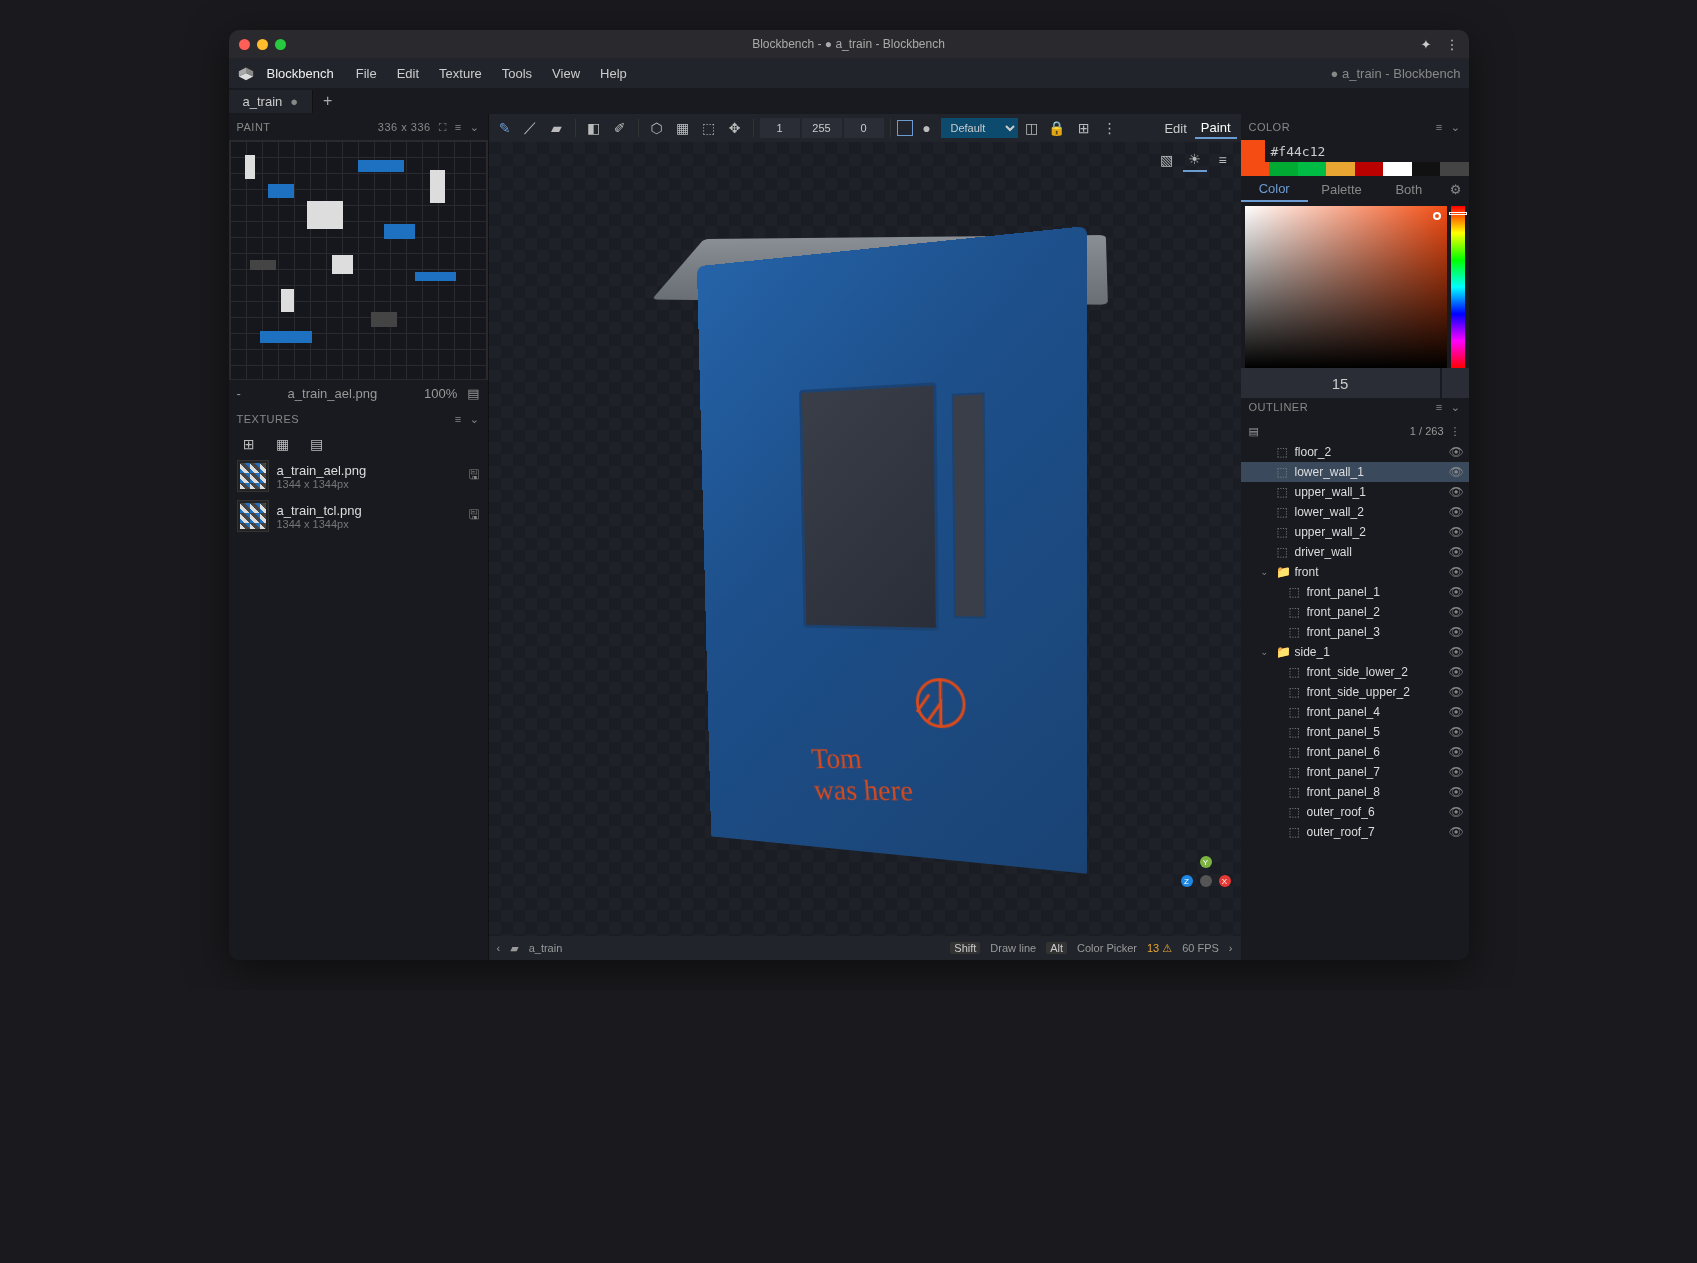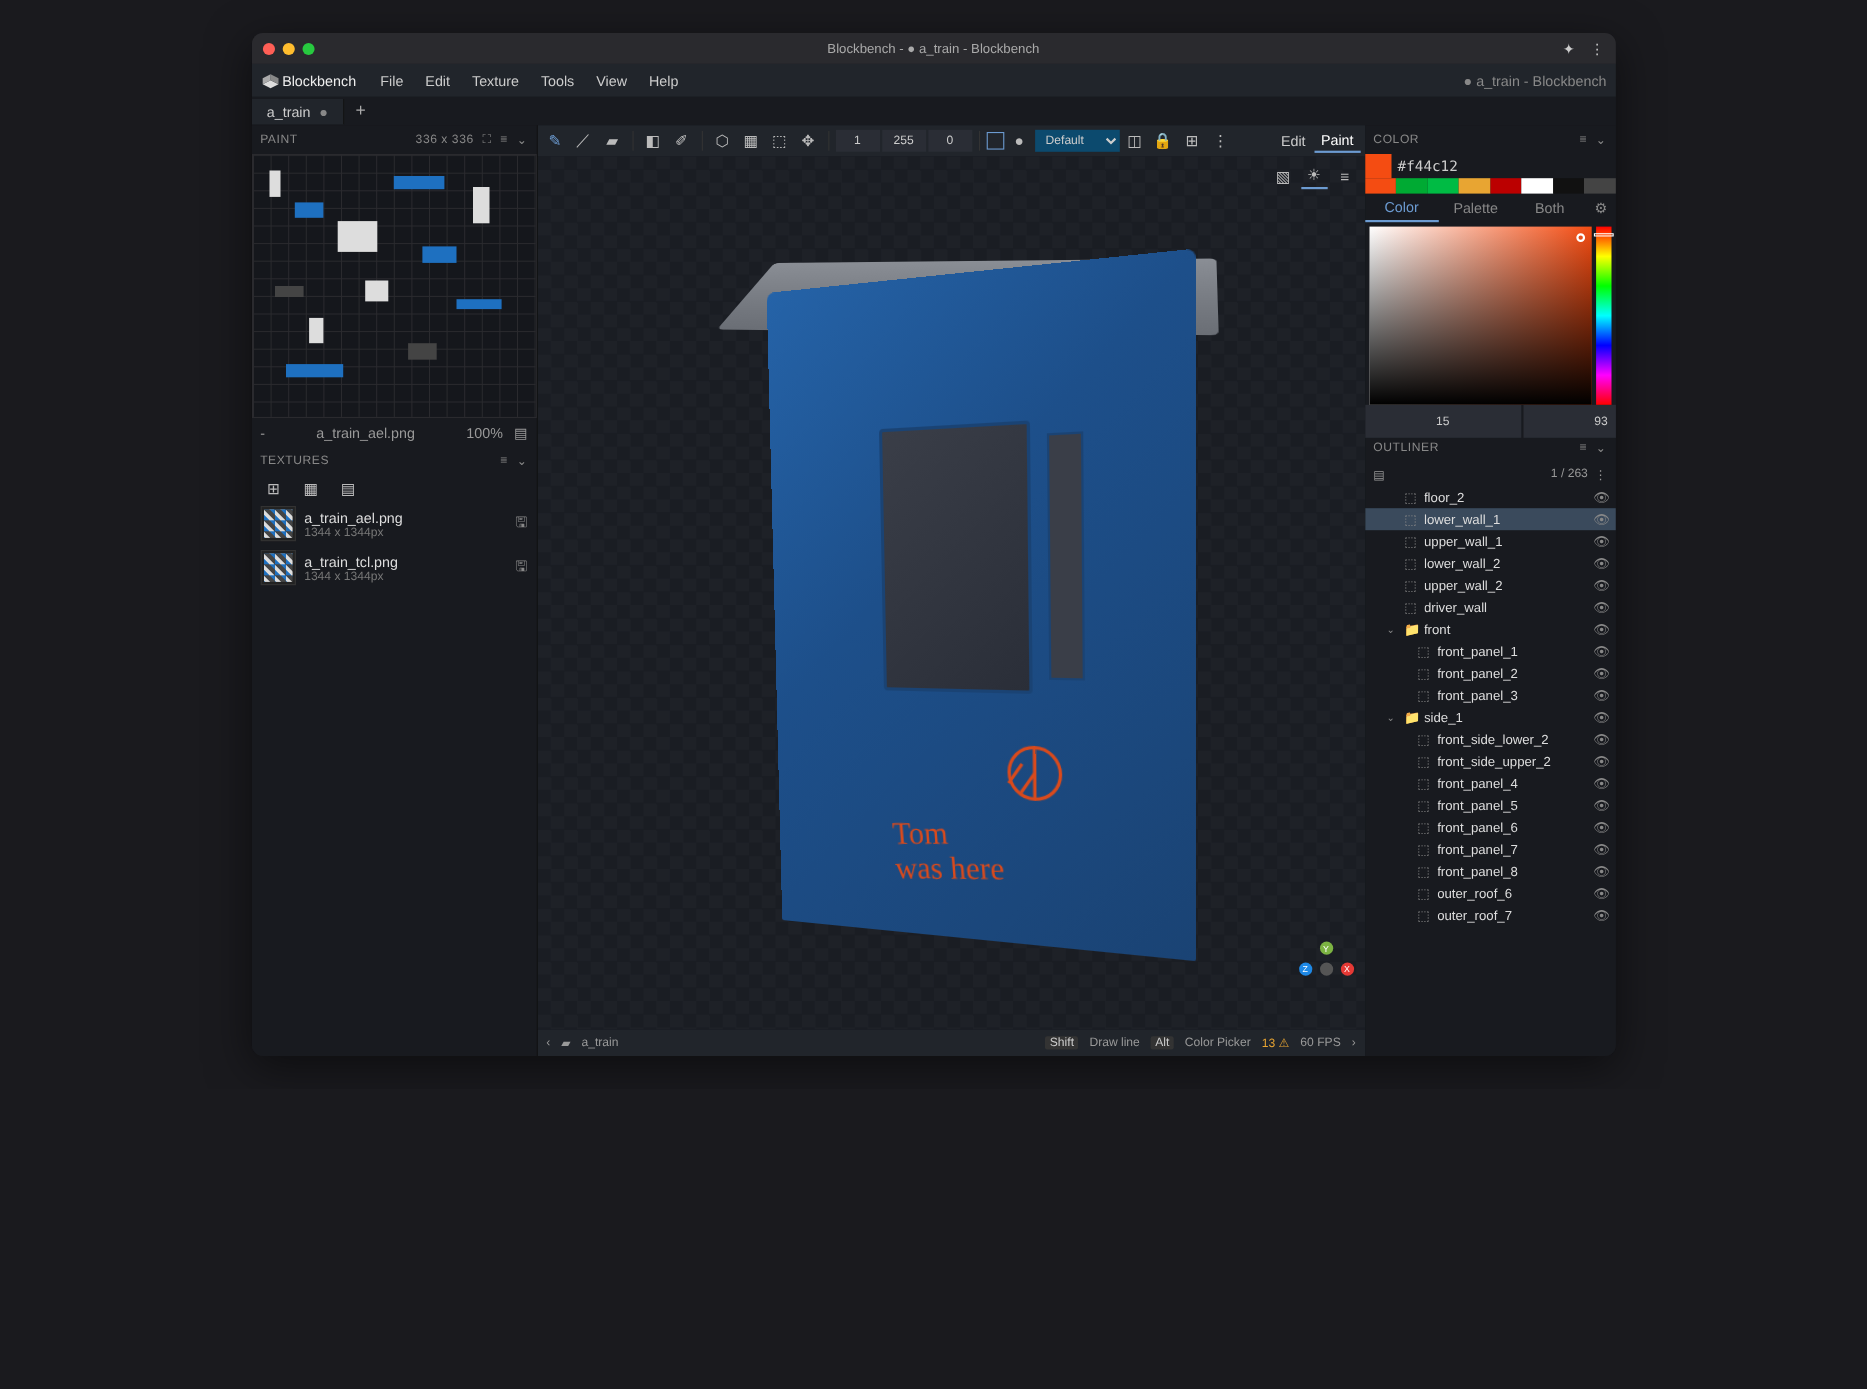--- a/index.html
+++ b/index.html
@@ -5,21 +5,21 @@
 * {margin:0;padding:0;box-sizing:border-box;font-family:-apple-system,BlinkMacSystemFont,'Segoe UI',sans-serif;}
 body {background:#1a1a1e;color:#ccc;font-size:13px;overflow:hidden;}
 .window {width:1240px;height:930px;margin:30px auto;background:#1a1a1e;border-radius:10px;overflow:hidden;box-shadow:0 10px 40px rgba(0,0,0,0.5);display:flex;flex-direction:column;}
 .titlebar {height:28px;background:#2a2a2e;display:flex;align-items:center;padding:0 10px;position:relative;}
 .traffic {display:flex;gap:7px;}
 .dot {width:11px;height:11px;border-radius:50%;}
 .red{background:#ff5f56;}.yellow{background:#ffbd2e;}.green{background:#27c93f;}
 .title-center {position:absolute;left:50%;transform:translateX(-50%);font-size:12px;color:#aaa;}
 .title-right {position:absolute;right:10px;display:flex;gap:14px;color:#ccc;}
 .menubar {height:30px;background:#21252b;display:flex;align-items:center;padding:0 8px;gap:6px;}
-.logo {display:flex;align-items:center;gap:2px;font-weight:400;color:#eee;}
+.logo {display:flex;align-items:center;gap:12px;font-weight:400;color:#eee;}
 .menu-items {display:flex;gap:4px;margin-left:8px;}
 .menu-item {padding:4px 8px;color:#ccc;cursor:pointer;}
 .menu-spacer{flex:1;}
 .tab-strip {height:26px;background:#181a1f;display:flex;align-items:center;}
 .tab {padding:4px 14px;background:#21252b;color:#ccc;display:flex;align-items:center;gap:8px;border-right:1px solid #111;}
 .tab-mod {color:#888;}
 .tab-add {padding:4px 10px;color:#aaa;font-size:16px;}
 .workspace {flex:1;display:flex;min-height:0;}
 .left-panel {width:260px;background:#181a1f;display:flex;flex-direction:column;border-right:1px solid #111;}
 .panel-header {height:26px;display:flex;align-items:center;padding:0 8px;color:#888;font-size:11px;letter-spacing:0.5px;}
@@ -82,21 +82,21 @@
 .color-tabs {display:flex;height:26px;align-items:center;}
 .ctab {flex:1;text-align:center;padding:4px 0;color:#888;cursor:pointer;}
 .ctab.active {color:#6c9bd1;border-bottom:2px solid #6c9bd1;}
 .gear {width:26px;text-align:center;color:#888;}
 .picker-area {height:170px;display:flex;gap:4px;padding:4px;}
 .sv-box {flex:1;background:linear-gradient(to top,#000,transparent),linear-gradient(to right,#fff,#f44c12);position:relative;}
 .sv-cursor {position:absolute;width:8px;height:8px;border:2px solid #fff;border-radius:50%;}
 .hue-bar {width:14px;background:linear-gradient(to bottom,#f00,#ff0,#0f0,#0ff,#00f,#f0f,#f00);position:relative;}
 .hue-cursor {position:absolute;left:-2px;right:-2px;height:3px;border:1px solid #fff;}
 .hsv-row {display:flex;height:22px;align-items:center;gap:2px;}
-.hsv-in {flex:1;background:#2a2d35;border:none;color:#ccc;text-align:center;height:30px;font-size:11px;}
+.hsv-in {flex:1;background:#2a2d35;border:none;color:#ccc;text-align:center;height:30px;font-size:15px;}
 .outliner-head {height:22px;display:flex;align-items:center;padding:0 8px;font-size:11px;color:#999;}
 .out-count{margin-left:auto;}
 .outliner-list {flex:1;overflow:auto;}
 .out-item {display:flex;align-items:center;height:20px;padding:0 4px;gap:4px;font-size:12px;}
 .out-item.sel {background:#3a4a5c;}
 .out-indent {display:inline-block;}
 .out-arrow {width:12px;color:#888;font-size:9px;}
 .out-icon {width:14px;color:#888;}
 .out-label {flex:1;color:#ddd;white-space:nowrap;overflow:hidden;}
 .out-eye {width:16px;color:#888;}

